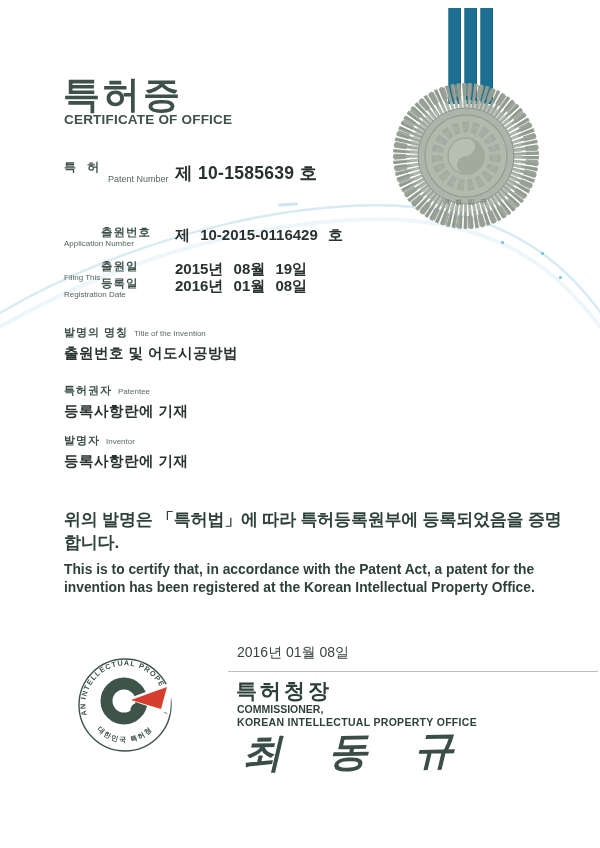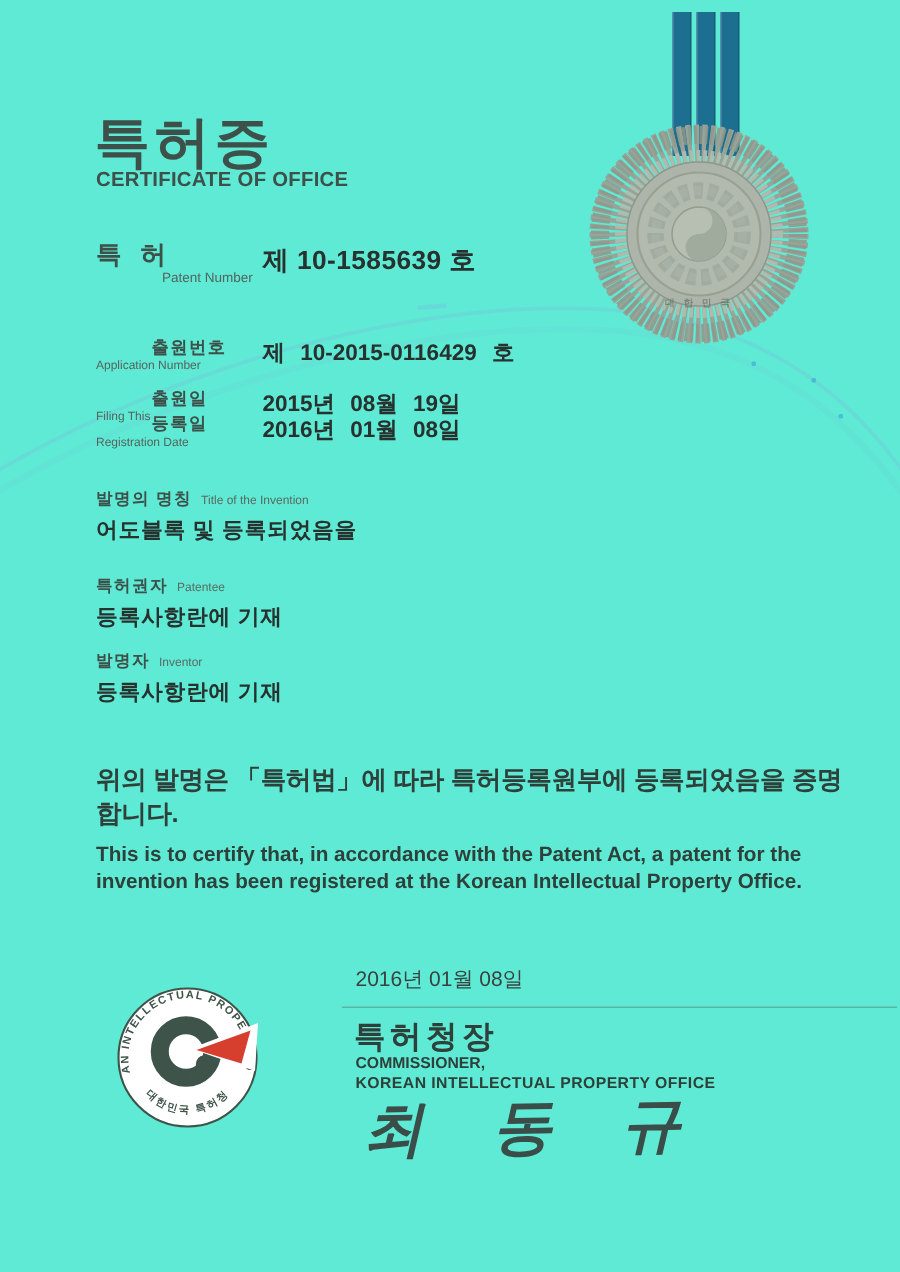--- a/index.html
+++ b/index.html
@@ -1,41 +1,41 @@
 <!DOCTYPE html>
 <html style="--ink: #3d5049; --ribbon: #1c6f90; --logo_green: #3e5349; --logo_red: #d63e2e; --medal: #a7b0a5;"><head>
 <meta charset="utf-8">
 <style>
   * { margin:0; padding:0; box-sizing:border-box; }
   html,body { background:#e8e8e8; }
   body { font-family:"Liberation Sans", sans-serif; }
   .page {
     position:relative; width:600px; height:848px; margin:0 auto;
-    background:#5eead4; overflow:hidden;
+    background:#ffffff; overflow:hidden;
     color:var(--ink,#3d5049);
   }
   
   .bg-arcs { position:absolute; left:0; top:0; width:600px; height:848px; pointer-events:none; }
   .speck { position:absolute; background:rgba(50,165,215,.6); width:3px; height:3px; border-radius:1px; }
   .smudge { position:absolute; background:rgba(120,190,225,.38); width:20px; height:3px; transform:rotate(-4deg); border-radius:2px; }
   
   .ribbon { position:absolute; left:448px; top:8px; width:45px; height:96px; display:flex; gap:3px; }
   .ribbon span { flex:1; background:var(--ribbon,#1c6f90); box-shadow:inset 1px 0 0 rgba(255,255,255,.25), inset -1px 0 0 rgba(0,0,0,.15); }
   .medal { position:absolute; left:391px; top:81px; width:150px; height:150px; }
   
   .title-ko { position:absolute; left:63px; top:70px; font-size:37px; font-weight:bold; letter-spacing:3px; color:var(--ink,#3d5049); }
   .title-en { position:absolute; left:64px; top:112px; font-size:13.5px; font-weight:bold; letter-spacing:.2px; color:var(--ink,#3d5049); }
   
   .frow { position:absolute; left:64px; display:flex; }
   .frow .lab { width:111px; flex:0 0 111px; }
   .lab .ko { font-weight:bold; color:var(--ink,#3d5049); line-height:1.1; }
   .lab .en { color:#55645f; line-height:1.2; }
   .frow .val { font-weight:bold; color:#27312e;text-align:right; }
   .row-patent { top:161px; }
-  .row-patent .ko { font-size:17px; letter-spacing:4px; }
+  .row-patent .ko { font-size:12px; letter-spacing:4px; }
   .row-patent .en { font-size:9px;padding-left:44px; }
   .row-patent .val { font-size:17.5px; letter-spacing:.3px; }
   .row-sm .ko { font-size:11.5px; letter-spacing:1px;margin-left:37px; }
   .row-sm .en { font-size:8px; }
   .row-sm .val { font-size:15px; word-spacing:6px; }
   .row-appno { top:226px; }
   .row-filing { top:260px; }
   .row-reg { top:277px; }
   
   .block { position:absolute; left:64px; }
@@ -128,21 +128,21 @@
       <div class="ko">등록일</div>
       <div class="en">Registration Date</div>
     </div>
     <div class="val">2016년 01월 08일</div>
   </div>
 
   <div class="block blk-invention">
     <div class="blab">
       <span>발명의 명칭</span><span class="en-inline">Title of the Invention</span>
     </div>
-    <div class="bval">어도블록 및 등록되었음을</div>
+    <div class="bval">출원번호 및 어도시공방법</div>
   </div>
 
   <div class="block blk-patentee">
     <div class="blab">
       <span>특허권자</span><span class="en-inline">Patentee</span>
     </div>
     <div class="bval">등록사항란에 기재</div>
   </div>
 
   <div class="block blk-inventor">

